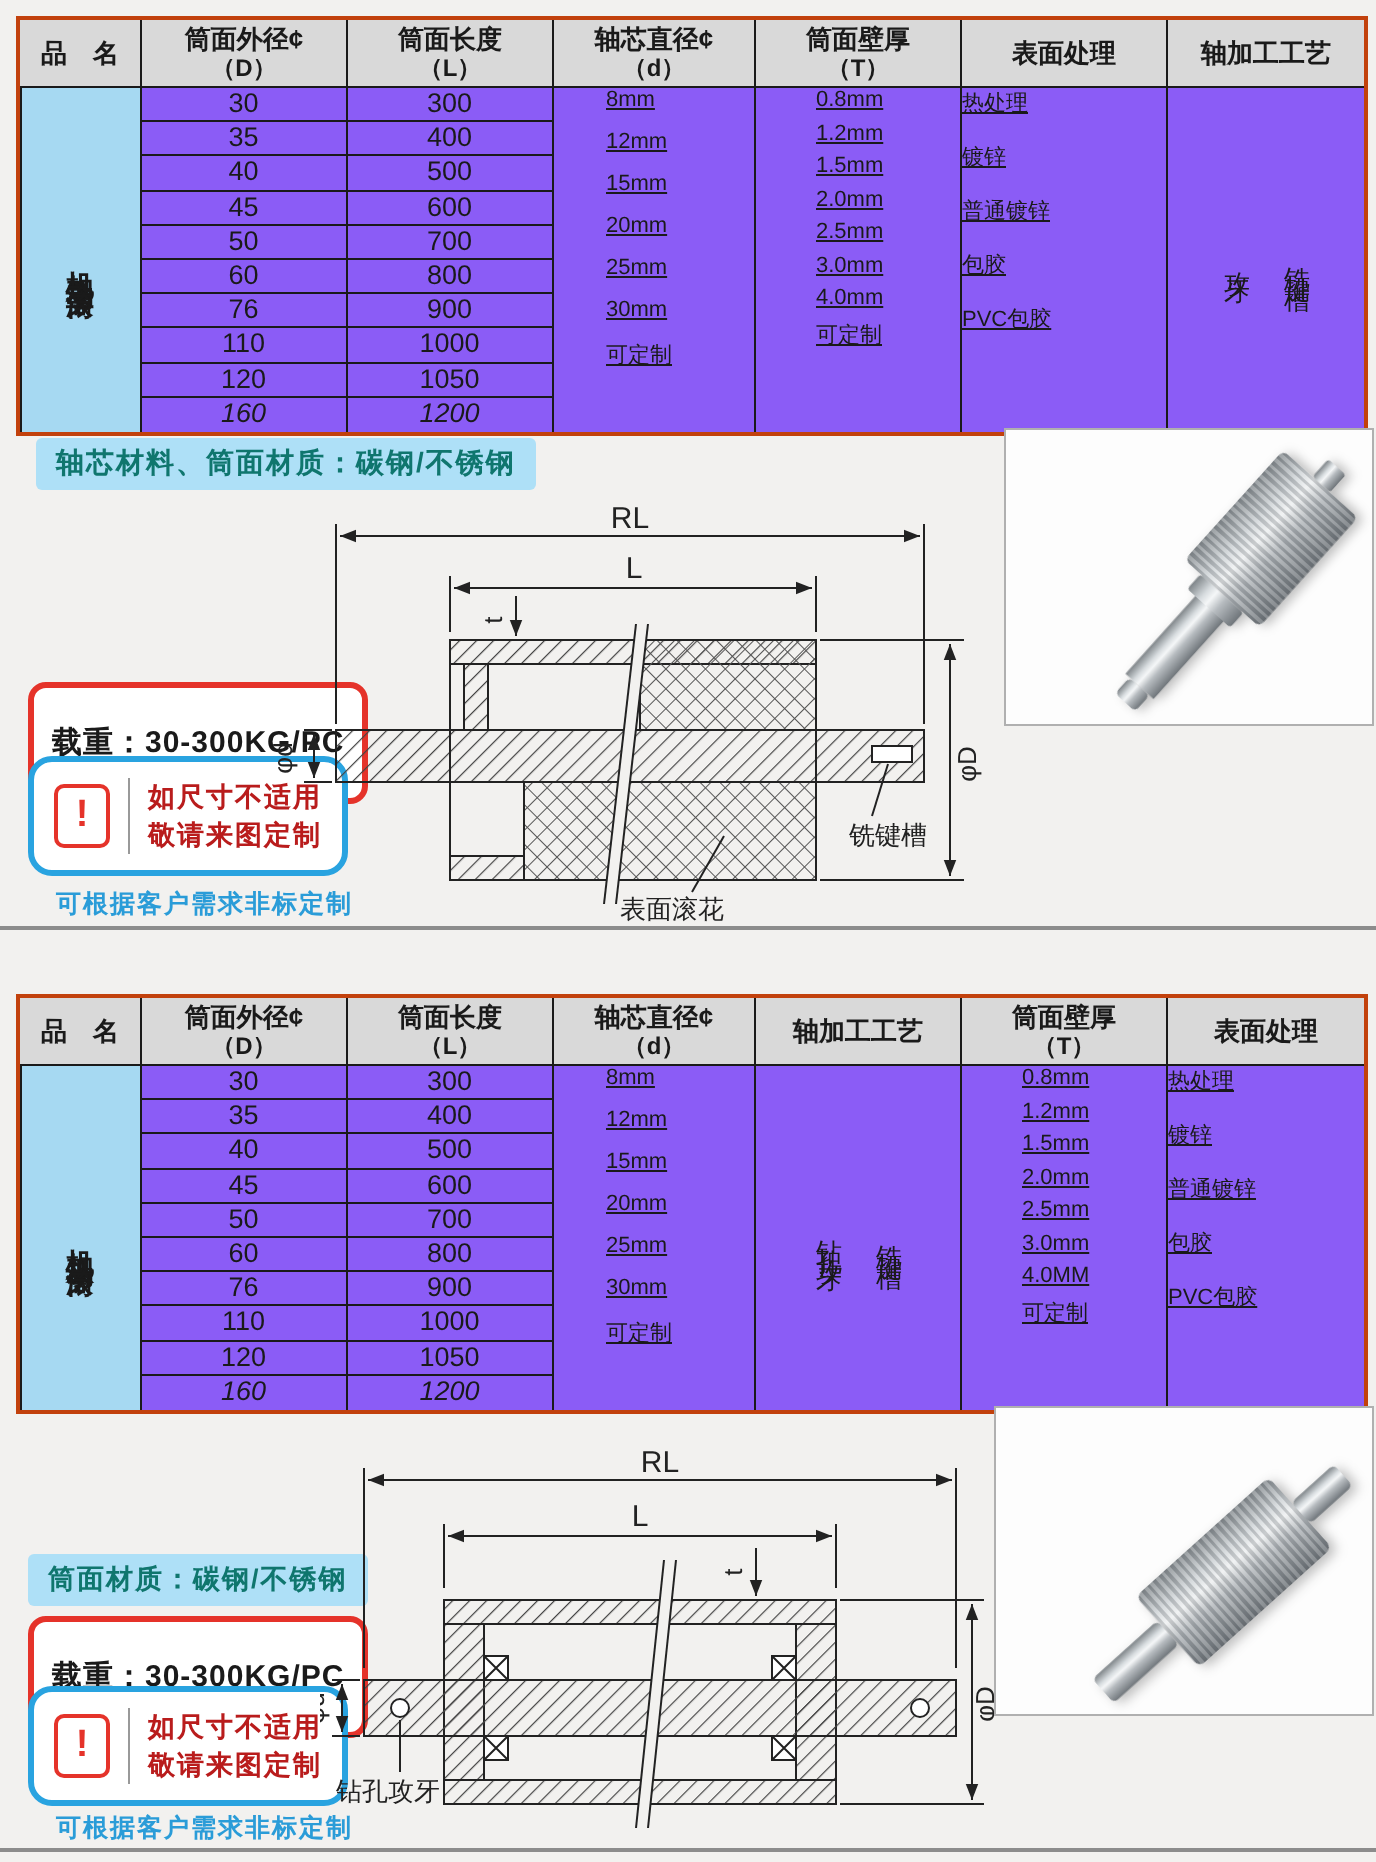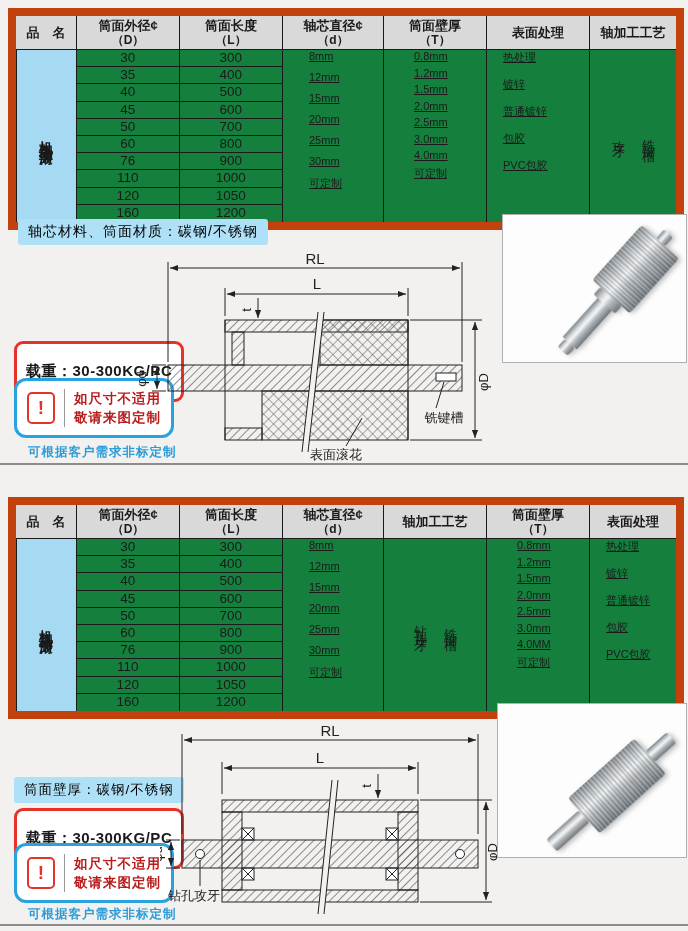--- a/index.html
+++ b/index.html
@@ -2,43 +2,43 @@
 <html><head>
 <meta charset="utf-8">
 <style>
   html,body{margin:0;padding:0;}
   .page{position:relative;width:688px;height:931px;background:#f2f1ef;
         font-family:"Liberation Sans",sans-serif;color:#1a1a1a;overflow:hidden;}
 
   
   .spec-table{position:absolute;left:8px;width:676px;display:grid;
               grid-template-columns:60px 103px 103px 101px 103px 103px 1fr;
-              border:8px solid #c2410c;background:#15803d;box-sizing:border-box;}
+              border:2px solid #c2410c;background:#8b5cf6;box-sizing:border-box;}
   .st-h{background:#d9d9d9;border-left:1px solid #1a1a1a;border-bottom:1px solid #1a1a1a;
         display:flex;flex-direction:column;justify-content:center;align-items:center;
         height:34px;box-sizing:border-box;font-weight:bold;font-size:13px;line-height:15px;}
   .st-h:first-child,.st-c:first-child{border-left:none;}
   .st-h .sub{font-size:12px;font-weight:bold;}
   .st-c{border-left:1px solid #1a1a1a;box-sizing:border-box;height:172px;}
   .pname-cell{background:#a6d9f2;display:flex;justify-content:center;align-items:center;}
   .pname{writing-mode:vertical-rl;text-orientation:upright;font-weight:bold;
          font-size:14px;letter-spacing:2px;}
   .dl-wrap{display:grid;grid-template-columns:1fr 1fr;grid-auto-rows:17.2px;height:172px;}
   .dl-cell{border-bottom:1px solid #1a1a1a;text-align:center;font-size:13.5px;line-height:16px;box-sizing:border-box;}
   .dl-cell.d{border-right:1px solid #1a1a1a;}
-  .dl-wrap > .dl-cell:nth-last-child(-n+2){border-bottom:none;}
+  .dl-wrap > .dl-cell:nth-last-child(-n+2){border-bottom:none;font-style:italic;}
   .opt-list{display:flex;flex-direction:column;justify-content:flex-start;font-size:11px;text-decoration:underline;}
   .opt-shaft{gap:9px;padding-left:26px;}
   .opt-wall{gap:4.5px;padding-left:30px;}
-  .opt-surface{gap:12px;padding-left:16px;}
+  .opt-surface{gap:12px;padding-left:0;}
   .proc-cell{display:flex;flex-direction:row;justify-content:center;align-items:center;gap:12px;}
   .proc-cell span{writing-mode:vertical-lr;text-orientation:upright;font-size:13px;letter-spacing:5px;}
 
   
-  .banner{position:absolute;background:#aee0f7;color:#000000;font-weight:normal;font-size:14px;
+  .banner{position:absolute;background:#aee0f7;color:#0f766e;font-weight:bold;font-size:14px;
           padding:4px 10px;border-radius:3px;letter-spacing:1px;}
   .load-box{position:absolute;background:#fff;border:3px solid #e5332a;border-radius:9px;
             font-weight:bold;font-size:15px;padding:18px 9px;letter-spacing:0.5px;}
   .warn-box{position:absolute;background:#fff;border:3px solid #29a3e0;border-radius:12px;
             padding:8px 10px;display:flex;align-items:center;gap:9px;}
   .warn-icon{width:24px;height:28px;border:2px solid #e5332a;border-radius:5px;color:#e5332a;
              font-weight:bold;font-size:19px;display:flex;align-items:center;justify-content:center;}
   .warn-sep{width:1px;height:38px;background:#999;}
   .warn-text{color:#b91c1c;font-weight:bold;font-size:13.5px;line-height:19px;letter-spacing:1px;}
   .note{position:absolute;color:#2a9cd8;font-weight:bold;font-size:12.5px;letter-spacing:1px;}
@@ -303,21 +303,21 @@
       </div>
     <div class="st-c opt-list opt-surface">
         <span>热处理</span>
         <span>镀锌</span>
         <span>普通镀锌</span>
         <span>包胶</span>
         <span>PVC包胶</span>
       </div>
   </div>
 
-  <div class="banner" style="left:14px;top:777px;font-size:13.5px;">筒面壁厚：碳钢/不锈钢</div>
+  <div class="banner" style="left:14px;top:777px;font-size:13.5px;">筒面材质：碳钢/不锈钢</div>
   <div class="load-box" style="left:14px;top:808px;">载重：30-300KG/PC</div>
   <div class="warn-box" style="left:14px;top:843px;">
     <span class="warn-icon">!</span>
     <span class="warn-sep"></span>
     <span class="warn-text">
       <span>如尺寸不适用</span><br><span>敬请来图定制</span>
     </span>
   </div>
   <div class="note" style="left:28px;top:906px;">可根据客户需求非标定制</div>
 

